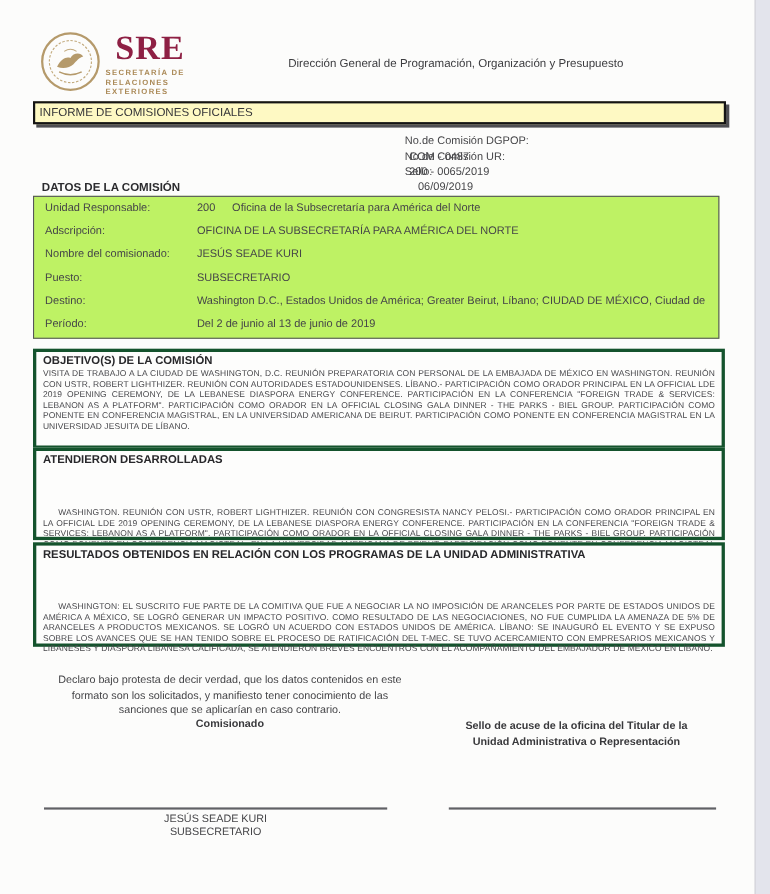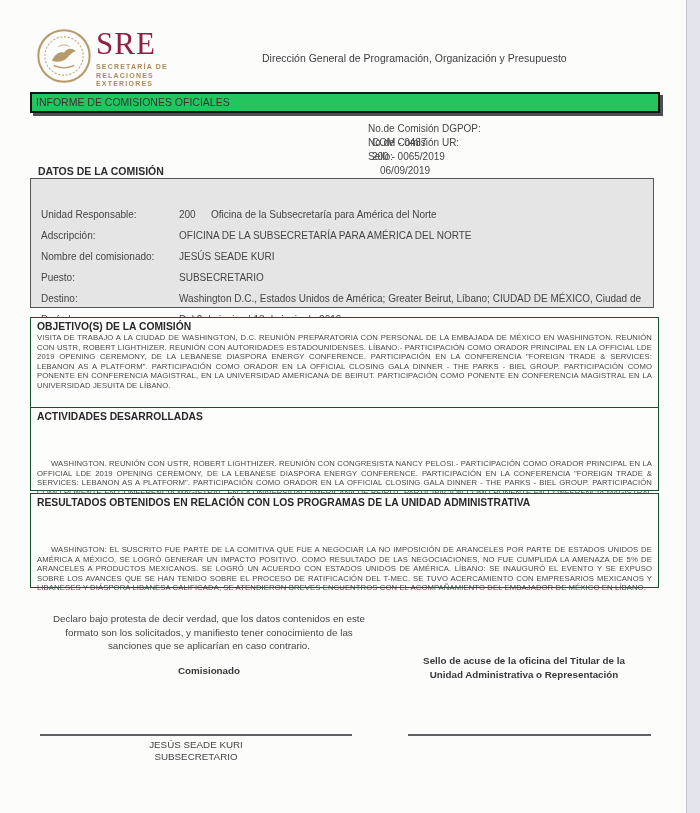--- a/index.html
+++ b/index.html
@@ -7,65 +7,65 @@
   body { font-family:"Liberation Sans", sans-serif; background:#eceef3; }
 
   .canvas { position:relative; width:700px; height:813px; background:#e3e4ec; overflow:hidden; }
   .page   { position:absolute; left:0; top:0; width:687px; height:813px; background:#fcfcfb;
             border-right:1px solid #c3c4cc; }
   .edge-strip { position:absolute; right:0; top:0; width:13px; height:813px; background:#e3e4ec; }
 
   
   .seal { position:absolute; left:36px; top:27px; width:56px; height:58px; }
   .brand { position:absolute; left:96px; top:28px; }
-  .brand-acronym { font-family:"Liberation Serif", serif; font-weight:normal; font-size:31px;
-                   letter-spacing:1px; color:#8e2044; line-height:32px; }
+  .brand-acronym { font-family:"Liberation Serif", serif; font-weight:bold; font-size:31px;
+                   letter-spacing:1px; color:#8e2044; line-height:32px;text-align:right; }
   .brand-sub { margin-top:3px; font-size:7px; font-weight:bold; color:#ab8a58;
                letter-spacing:1.2px; line-height:8.6px; white-space:pre-line; }
   .dept-line { position:absolute; left:262px; top:52px; width:400px; 
                font-size:10.5px; color:#3d3d40; }
 
   
   .title-bar { position:absolute; left:30px; top:92px; width:630px; height:21px;
-               border:2px solid #141414; background:#22c55e;
+               border:2px solid #141414; background:#fef9c3;
                box-shadow:3px 3px 0 rgba(20,20,25,0.75);
                font-size:10.5px; color:#353538; line-height:17px; padding-left:4px; }
 
   
   .meta { position:absolute; left:368px; top:122px; font-size:10px; color:#454548; }
   .meta-row { display:flex; height:14px; line-height:14px;flex-direction:column; }
   .meta-label { width:118px; }
   .meta-value { padding-left:4px; }
   .meta-row.fecha .meta-value { padding-left:12px; }
 
   
   .datos-title { position:absolute; left:38px; top:165px; font-size:10.5px; font-weight:bold; color:#2c2c2f; }
   .datos-box { position:absolute; left:30px; top:178px; width:624px; height:130px;
-               border:1px solid #55565a; background:#e5e5e5; padding-top:25px; }
+               border:1px solid #55565a; background:#bef264; padding-top:0; }
   .drow { display:flex; height:21px; line-height:21px; font-size:10px; color:#454548; }
   .drow-label { width:148px; padding-left:10px; }
   .drow-code { width:32px; }
   .drow-value { flex:1; padding-right:6px; white-space:nowrap; overflow:hidden; }
 
   
-  .sec-box { position:absolute; left:30px; width:629px; border:1px solid #14532d;
+  .sec-box { position:absolute; left:30px; width:629px; border:3px solid #14532d;
              background:#fdfdfc; padding:2px 6px 0 6px; }
   .sec-box.objetivo    { top:317px; height:91px; }
   .sec-box.actividades { top:407px; height:84px; }
   .sec-box.resultados  { top:493px; height:95px; }
   .sec-title { font-size:10.3px; font-weight:bold; color:#28282b; line-height:13px; }
   .sec-body  { font-size:7.7px; color:#48484c; line-height:9.6px; letter-spacing:0.1px;
                text-align:justify; }
   .sec-body.indented { text-indent:14px;margin-top:36px; }
 
   
   .declaration { position:absolute; left:48px; top:612px; width:322px; text-align:center;
                  font-size:9.8px; color:#454548; line-height:13.5px; }
   .comisionado { position:absolute; left:48px; top:653px; width:322px; text-align:center;
-                 font-size:9.8px; font-weight:bold; color:#39393c;margin-top:12px; }
+                 font-size:9.8px; font-weight:bold; color:#39393c; }
   .sello { position:absolute; left:408px; top:654px; width:232px; text-align:center;
            font-size:9.8px; font-weight:bold; color:#39393c; line-height:13.5px; }
   .sig-line-left  { position:absolute; left:40px;  top:734px; width:312px; border-top:2px solid #606165; }
   .sig-line-right { position:absolute; left:408px; top:734px; width:243px; border-top:2px solid #606165; }
   .sig-name  { position:absolute; left:40px; top:738px; width:312px; text-align:center;
                font-size:9.8px; color:#454548; line-height:13px; }
   .sig-title { position:absolute; left:40px; top:751px; width:312px; text-align:center;
                font-size:9.8px; color:#454548; }
 </style>
 </head>
@@ -136,21 +136,21 @@
         <span class="drow-value">Del 2 de junio al 13 de junio de 2019</span>
       </div>
     </div>
 
     <div class="sec-box objetivo">
       <div class="sec-title">OBJETIVO(S) DE LA COMISIÓN</div>
       <div class="sec-body">VISITA DE TRABAJO A LA CIUDAD DE WASHINGTON, D.C. REUNIÓN PREPARATORIA CON PERSONAL DE LA EMBAJADA DE MÉXICO EN WASHINGTON. REUNIÓN CON USTR, ROBERT LIGHTHIZER. REUNIÓN CON AUTORIDADES ESTADOUNIDENSES. LÍBANO.- PARTICIPACIÓN COMO ORADOR PRINCIPAL EN LA OFFICIAL LDE 2019 OPENING CEREMONY, DE LA LEBANESE DIASPORA ENERGY CONFERENCE. PARTICIPACIÓN EN LA CONFERENCIA "FOREIGN TRADE &amp; SERVICES: LEBANON AS A PLATFORM". PARTICIPACIÓN COMO ORADOR EN LA OFFICIAL CLOSING GALA DINNER - THE PARKS - BIEL GROUP. PARTICIPACIÓN COMO PONENTE EN CONFERENCIA MAGISTRAL, EN LA UNIVERSIDAD AMERICANA DE BEIRUT. PARTICIPACIÓN COMO PONENTE EN CONFERENCIA MAGISTRAL EN LA UNIVERSIDAD JESUITA DE LÍBANO.</div>
     </div>
 
     <div class="sec-box actividades">
-      <div class="sec-title">ACTIVIDADES DESARROLLADAS</div>
+      <div class="sec-title">ATENDIERON DESARROLLADAS</div>
       <div class="sec-body indented">WASHINGTON. REUNIÓN CON USTR, ROBERT LIGHTHIZER. REUNIÓN CON CONGRESISTA NANCY PELOSI.- PARTICIPACIÓN COMO ORADOR PRINCIPAL EN LA OFFICIAL LDE 2019 OPENING CEREMONY, DE LA LEBANESE DIASPORA ENERGY CONFERENCE. PARTICIPACIÓN EN LA CONFERENCIA "FOREIGN TRADE &amp; SERVICES: LEBANON AS A PLATFORM". PARTICIPACIÓN COMO ORADOR EN LA OFFICIAL CLOSING GALA DINNER - THE PARKS - BIEL GROUP. PARTICIPACIÓN COMO PONENTE EN CONFERENCIA MAGISTRAL, EN LA UNIVERSIDAD AMERICANA DE BEIRUT. PARTICIPACIÓN COMO PONENTE EN CONFERENCIA MAGISTRAL EN LA UNIVERSIDAD JESUITA DE LÍBANO.</div>
     </div>
 
     <div class="sec-box resultados">
       <div class="sec-title">RESULTADOS OBTENIDOS EN RELACIÓN CON LOS PROGRAMAS DE LA UNIDAD ADMINISTRATIVA</div>
       <div class="sec-body indented">WASHINGTON: EL SUSCRITO FUE PARTE DE LA COMITIVA QUE FUE A NEGOCIAR LA NO IMPOSICIÓN DE ARANCELES POR PARTE DE ESTADOS UNIDOS DE AMÉRICA A MÉXICO, SE LOGRÓ GENERAR UN IMPACTO POSITIVO. COMO RESULTADO DE LAS NEGOCIACIONES, NO FUE CUMPLIDA LA AMENAZA DE 5% DE ARANCELES A PRODUCTOS MEXICANOS. SE LOGRÓ UN ACUERDO CON ESTADOS UNIDOS DE AMÉRICA. LÍBANO: SE INAUGURÓ EL EVENTO Y SE EXPUSO SOBRE LOS AVANCES QUE SE HAN TENIDO SOBRE EL PROCESO DE RATIFICACIÓN DEL T-MEC. SE TUVO ACERCAMIENTO CON EMPRESARIOS MEXICANOS Y LIBANESES Y DIÁSPORA LIBANESA CALIFICADA, SE ATENDIERON BREVES ENCUENTROS CON EL ACOMPAÑAMIENTO DEL EMBAJADOR DE MÉXICO EN LÍBANO.</div>
     </div>
 
     <div class="declaration">Declaro bajo protesta de decir verdad, que los datos contenidos en este formato son los solicitados, y manifiesto tener conocimiento de las sanciones que se aplicarían en caso contrario.</div>
     <div class="comisionado">Comisionado</div>

